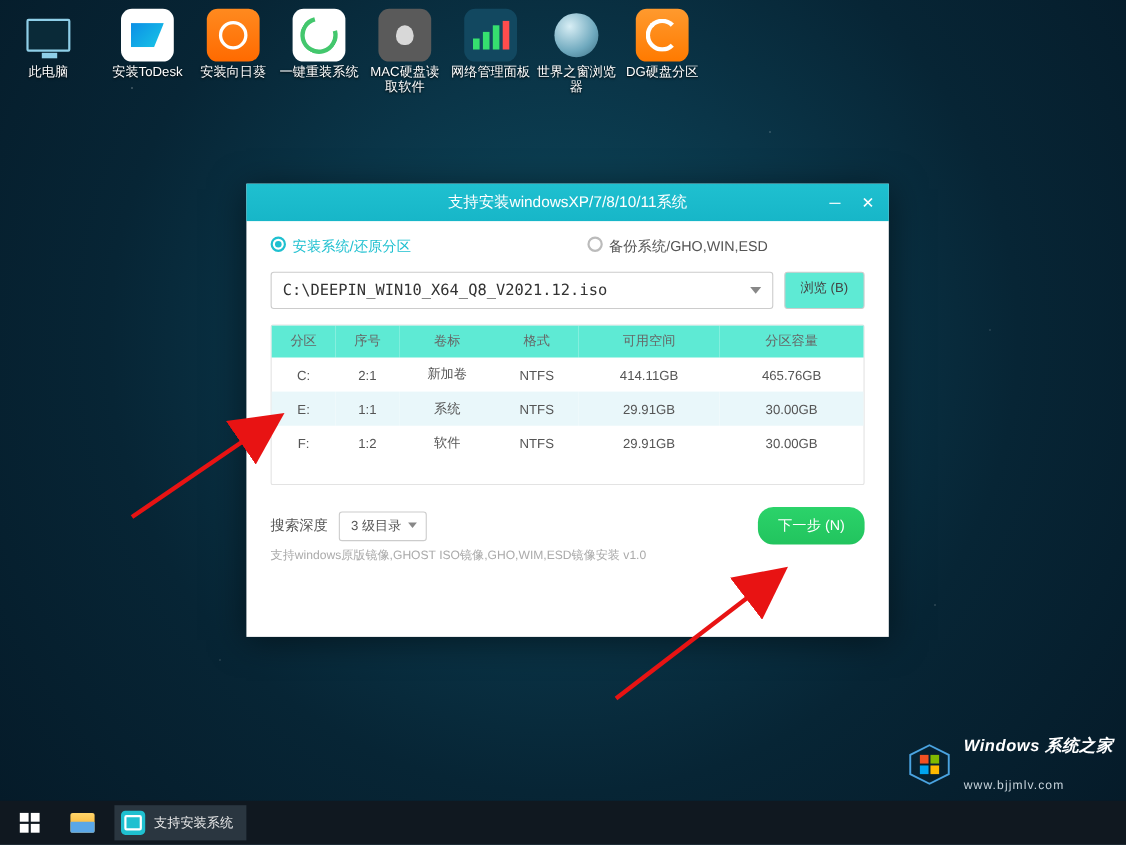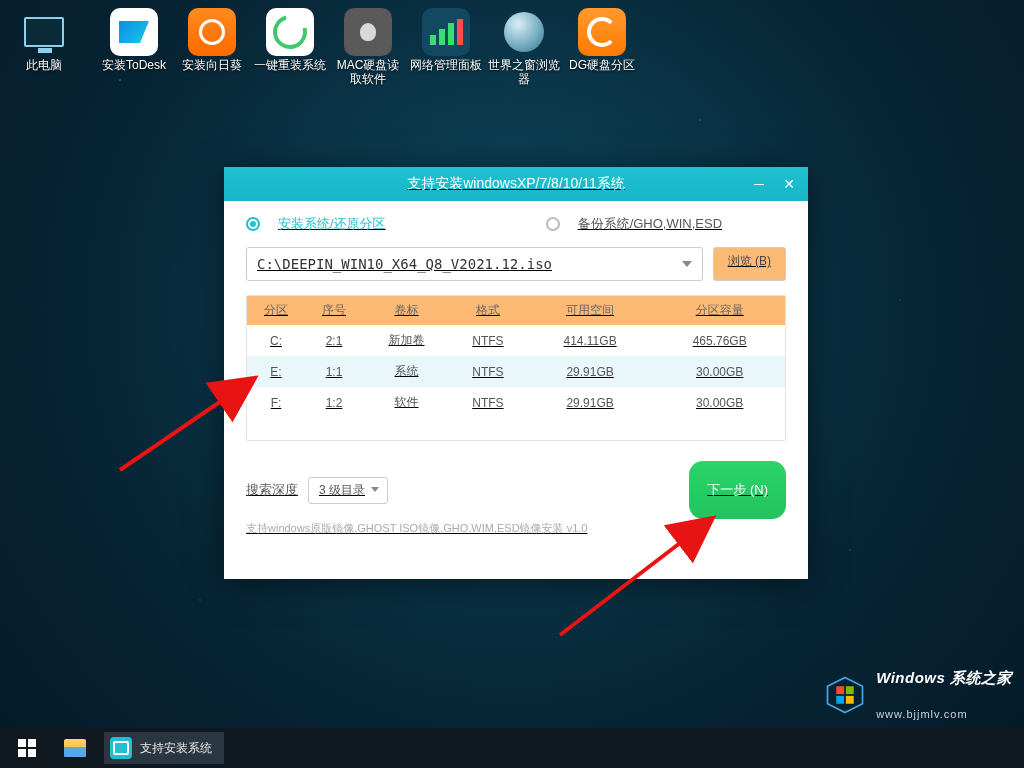--- a/index.html
+++ b/index.html
@@ -27,52 +27,52 @@
   .dicon { width:72px; display:flex; flex-direction:column; align-items:center; gap:2px; cursor:pointer; }
   .dicon .box { width:48px; height:48px; border-radius:8px; display:flex; align-items:center; justify-content:center; }
   .dicon .lbl { color:#fff; font-size:12px; text-align:center; text-shadow:0 1px 2px #000; line-height:14px; }
   .pcshape { width:40px; height:30px; border:2px solid #8fcfe8; border-radius:2px; position:relative; background:#0a2a38; }
   .pcshape::after { content:""; position:absolute; bottom:-8px; left:12px; width:14px; height:5px; background:#8fcfe8; }
   .trashshape { width:34px; height:40px; background:linear-gradient(#3a4650,#1e2a32); border-radius:4px 4px 6px 6px; position:relative; }
   .trashshape::before{content:"";position:absolute;top:-4px;left:4px;width:26px;height:4px;background:#5a6a74;border-radius:2px;}
   
   .win {
     position:absolute; left:224px; top:167px; width:584px; height:412px;
-    background:#fff; box-shadow:0 4px 30px rgba(0,0,0,0.5);text-decoration:underline;
+    background:#fff; box-shadow:0 4px 30px rgba(0,0,0,0.5);
   }
   .titlebar {
     height:34px; background:linear-gradient(#1fc0d0,#17b6c8);
     display:flex; align-items:center; justify-content:center; position:relative;
     color:#fff; font-size:14px;
   }
   .titlebar .ctrl { position:absolute; right:6px; top:0; height:34px; display:flex; align-items:center; gap:4px; }
   .titlebar .btn { width:26px; height:22px; display:flex; align-items:center; justify-content:center; cursor:pointer; color:#fff; font-size:14px; }
   .content { padding:14px 22px 10px 22px; }
   .radios { display:flex; gap:160px; align-items:center; font-size:13px; margin-bottom:14px;}
-  .radio { display:flex; align-items:center; gap:18px; cursor:pointer;}
+  .radio { display:flex; align-items:flex-start; gap:6px; cursor:pointer;}
   .rdot { width:14px; height:14px; border-radius:50%; border:2px solid #bbb; display:inline-block; position:relative;}
   .rdot.sel { border-color:#1fc0d0;}
   .rdot.sel::after{content:"";position:absolute;inset:2px;border-radius:50%;background:#1fc0d0;}
   .radio.sel span.txt { color:#1fc0d0; }
   .pathlbl { font-size:13px; color:#555; margin-bottom:10px;}
   .pathrow { display:flex; gap:10px; margin-bottom:14px;}
   .pathbox { flex:1; border:1px solid #ccc; border-radius:3px; padding:8px 10px; font-size:14px; font-family:monospace; color:#333; display:flex; align-items:center; justify-content:space-between;}
   .dropbtn { width:0;height:0;border-left:5px solid transparent;border-right:5px solid transparent;border-top:6px solid #888;}
-  .browse { border:1px solid #ccc; border-radius:3px; padding:5px 14px; font-size:12px; color:#444; cursor:pointer; background:#fdba74;}
+  .browse { border:1px solid #ccc; border-radius:3px; padding:5px 14px; font-size:12px; color:#444; cursor:pointer; background:#5eead4;}
   table { width:100%; border-collapse:collapse; font-size:12px; color:#555;}
-  thead td { background:#fdba74; padding:6px 0; text-align:center; color:#666;}
+  thead td { background:#5eead4; padding:6px 0; text-align:center; color:#666;}
   tbody td { padding:7px 0; text-align:center; }
   tbody tr.sel { background:#e9f7fa; }
   tbody tr { cursor:pointer; }
   .tblwrap { border:1px solid #e3e3e3; border-radius:2px; min-height:146px;}
   .footrow { display:flex; align-items:center; justify-content:space-between; margin-top:20px;}
   .depth { display:flex; align-items:center; gap:10px; font-size:13px; color:#555;}
   .sel-box { border:1px solid #ccc; border-radius:3px; padding:4px 22px 4px 10px; font-size:12px; position:relative; cursor:pointer; background:#fff;}
   .sel-box::after{content:"";position:absolute;right:8px;top:9px;width:0;height:0;border-left:4px solid transparent;border-right:4px solid transparent;border-top:5px solid #888;}
-  .nextbtn { background:linear-gradient(#2bd36a,#22c45e); color:#fff; border:none; border-radius:14px; padding:20px 18px; font-size:13px; cursor:pointer;}
+  .nextbtn { background:linear-gradient(#2bd36a,#22c45e); color:#fff; border:none; border-radius:14px; padding:8px 18px; font-size:13px; cursor:pointer;}
   .support { text-align:left; font-size:11px; color:#aaa; margin-top:2px;}
   
   .arrow { position:absolute; pointer-events:none; }
   
   .taskbar { position:absolute; left:0; bottom:0; width:100%; height:40px; background:#101820; display:flex; align-items:center; padding:0 4px; gap:2px;}
   .tbtn { width:46px; height:40px; display:flex; align-items:center; justify-content:center; cursor:pointer; }
   .startglyph { display:grid; grid-template-columns:8px 8px; grid-template-rows:8px 8px; gap:2px;}
   .startglyph span{background:#fff;}
   .taskitem { height:32px; background:#2a3640; display:flex; align-items:center; gap:8px; padding:0 12px 0 6px; font-size:12px; color:#e8e8e8; cursor:pointer; margin-left:4px;}
   .taskitem .ic { width:22px;height:22px;background:#1fc0d0;border-radius:4px;display:flex;align-items:center;justify-content:center;}

